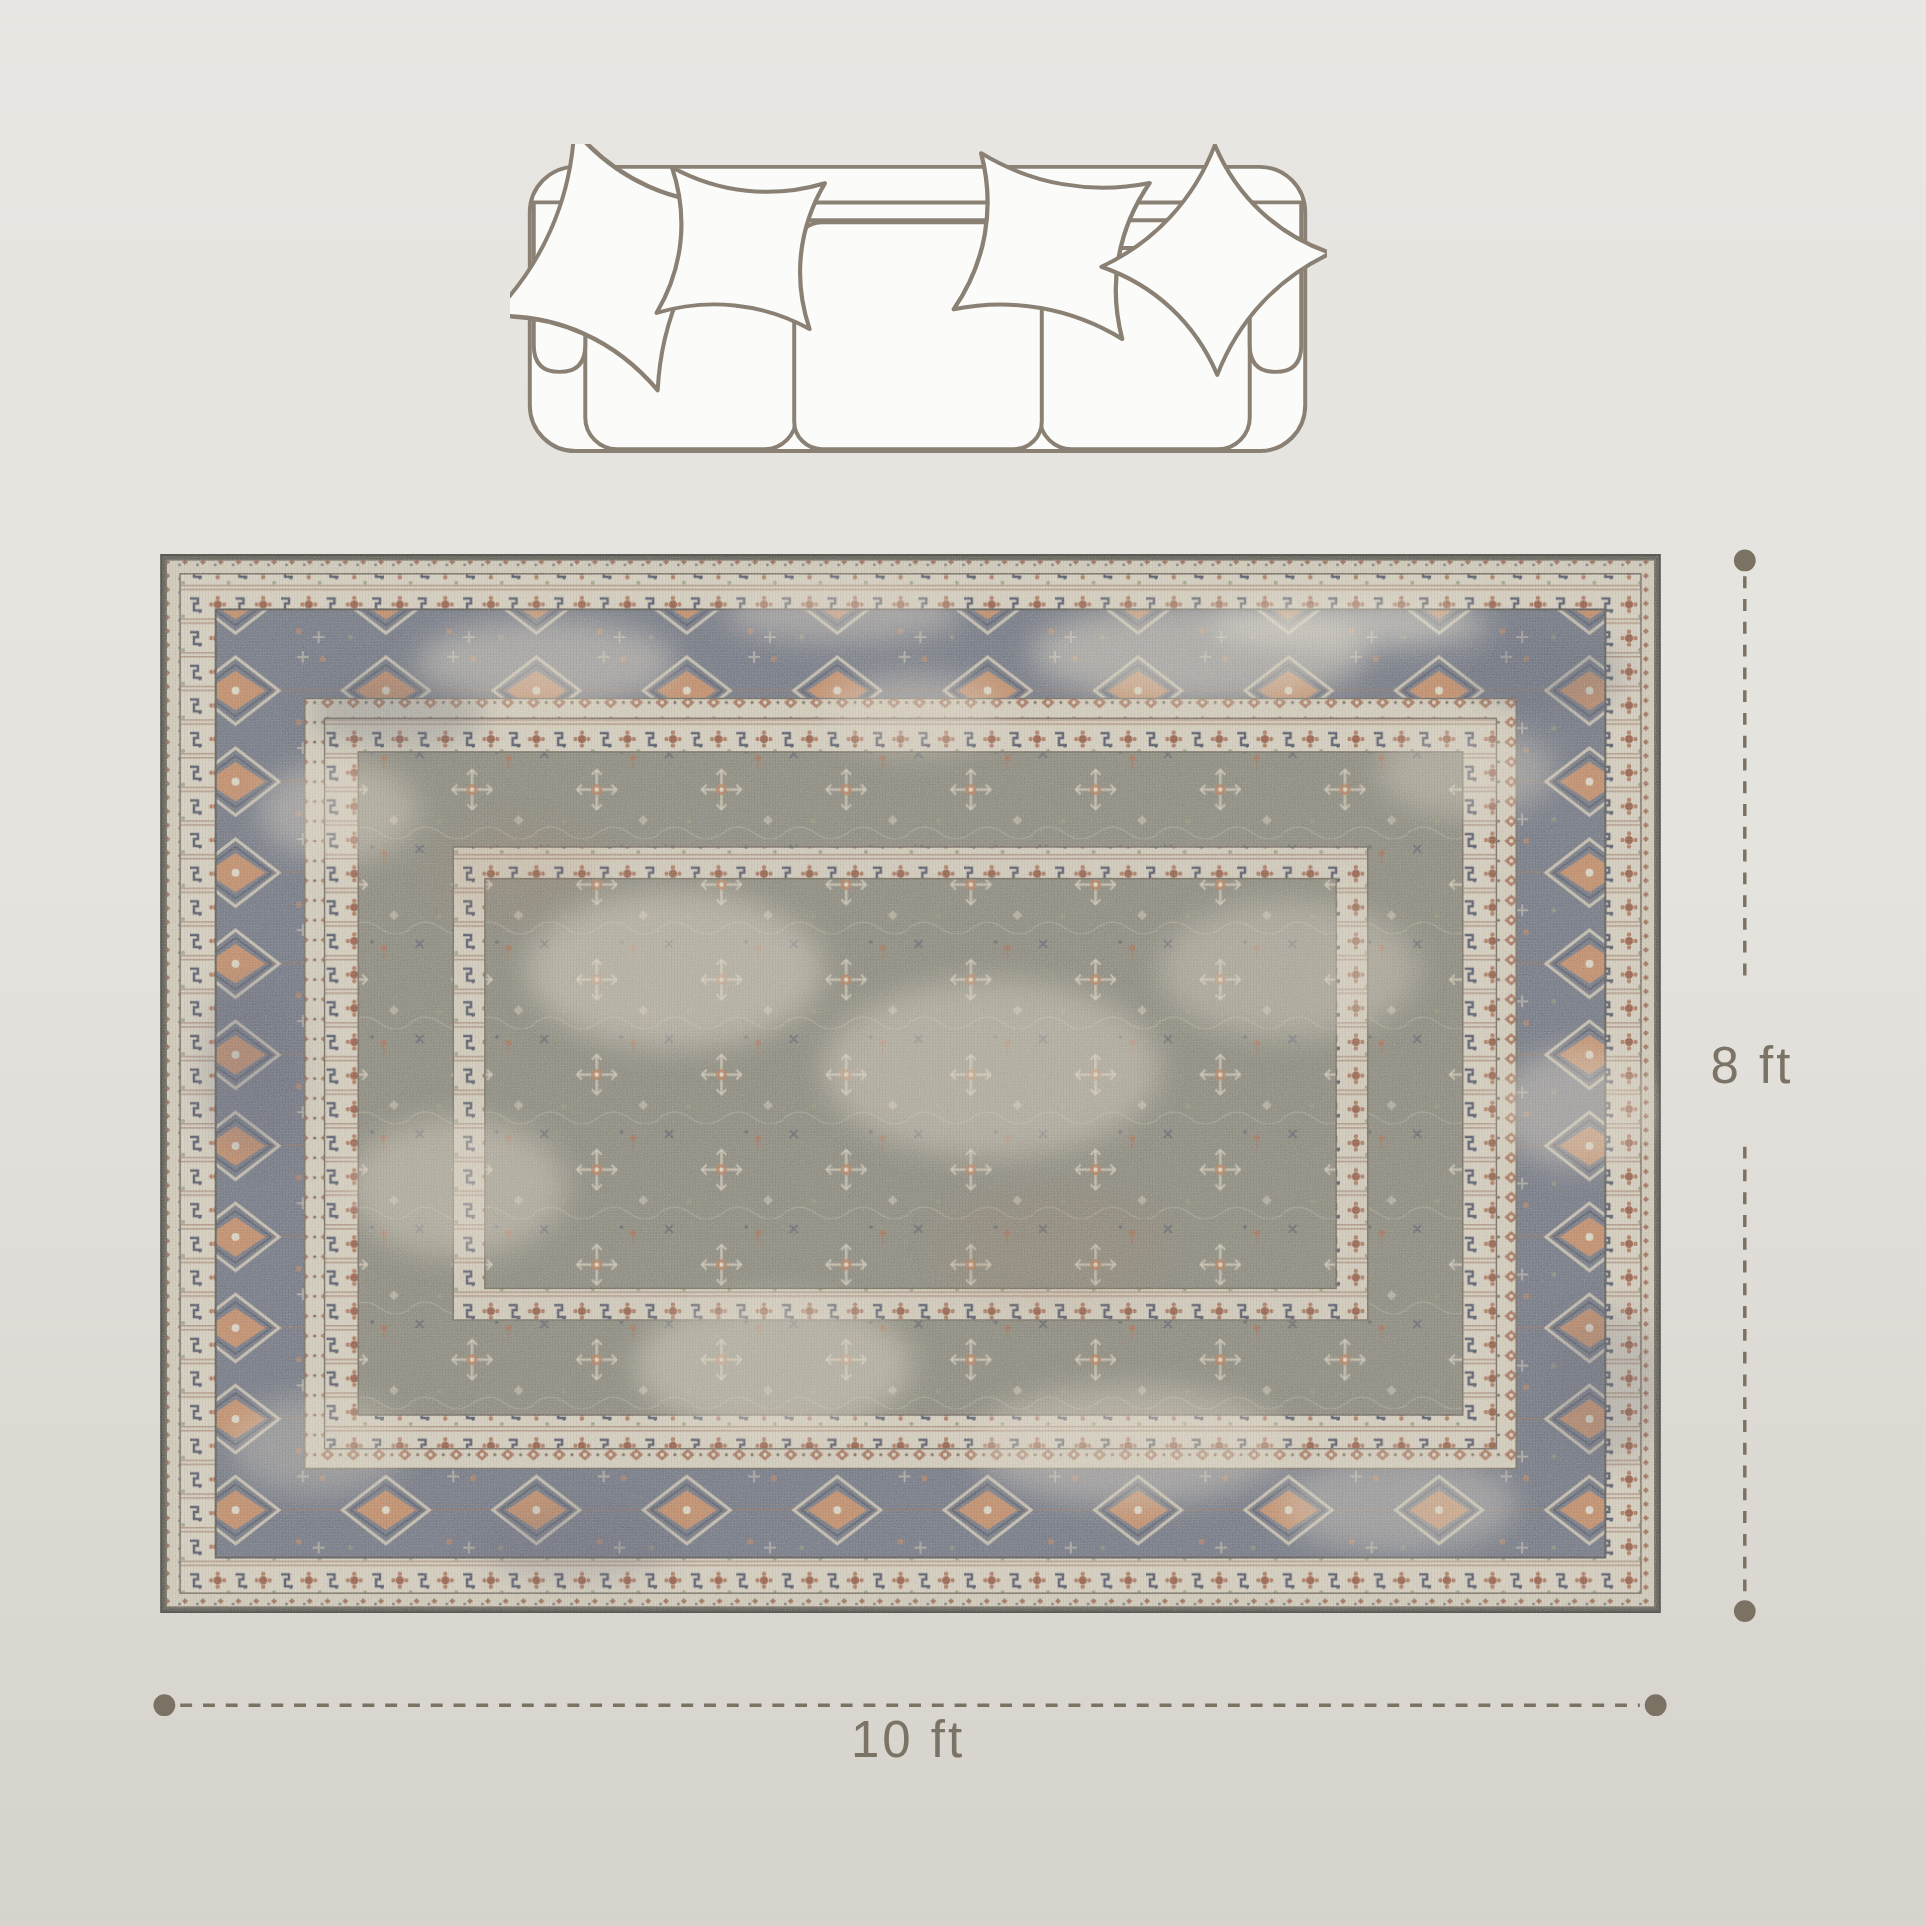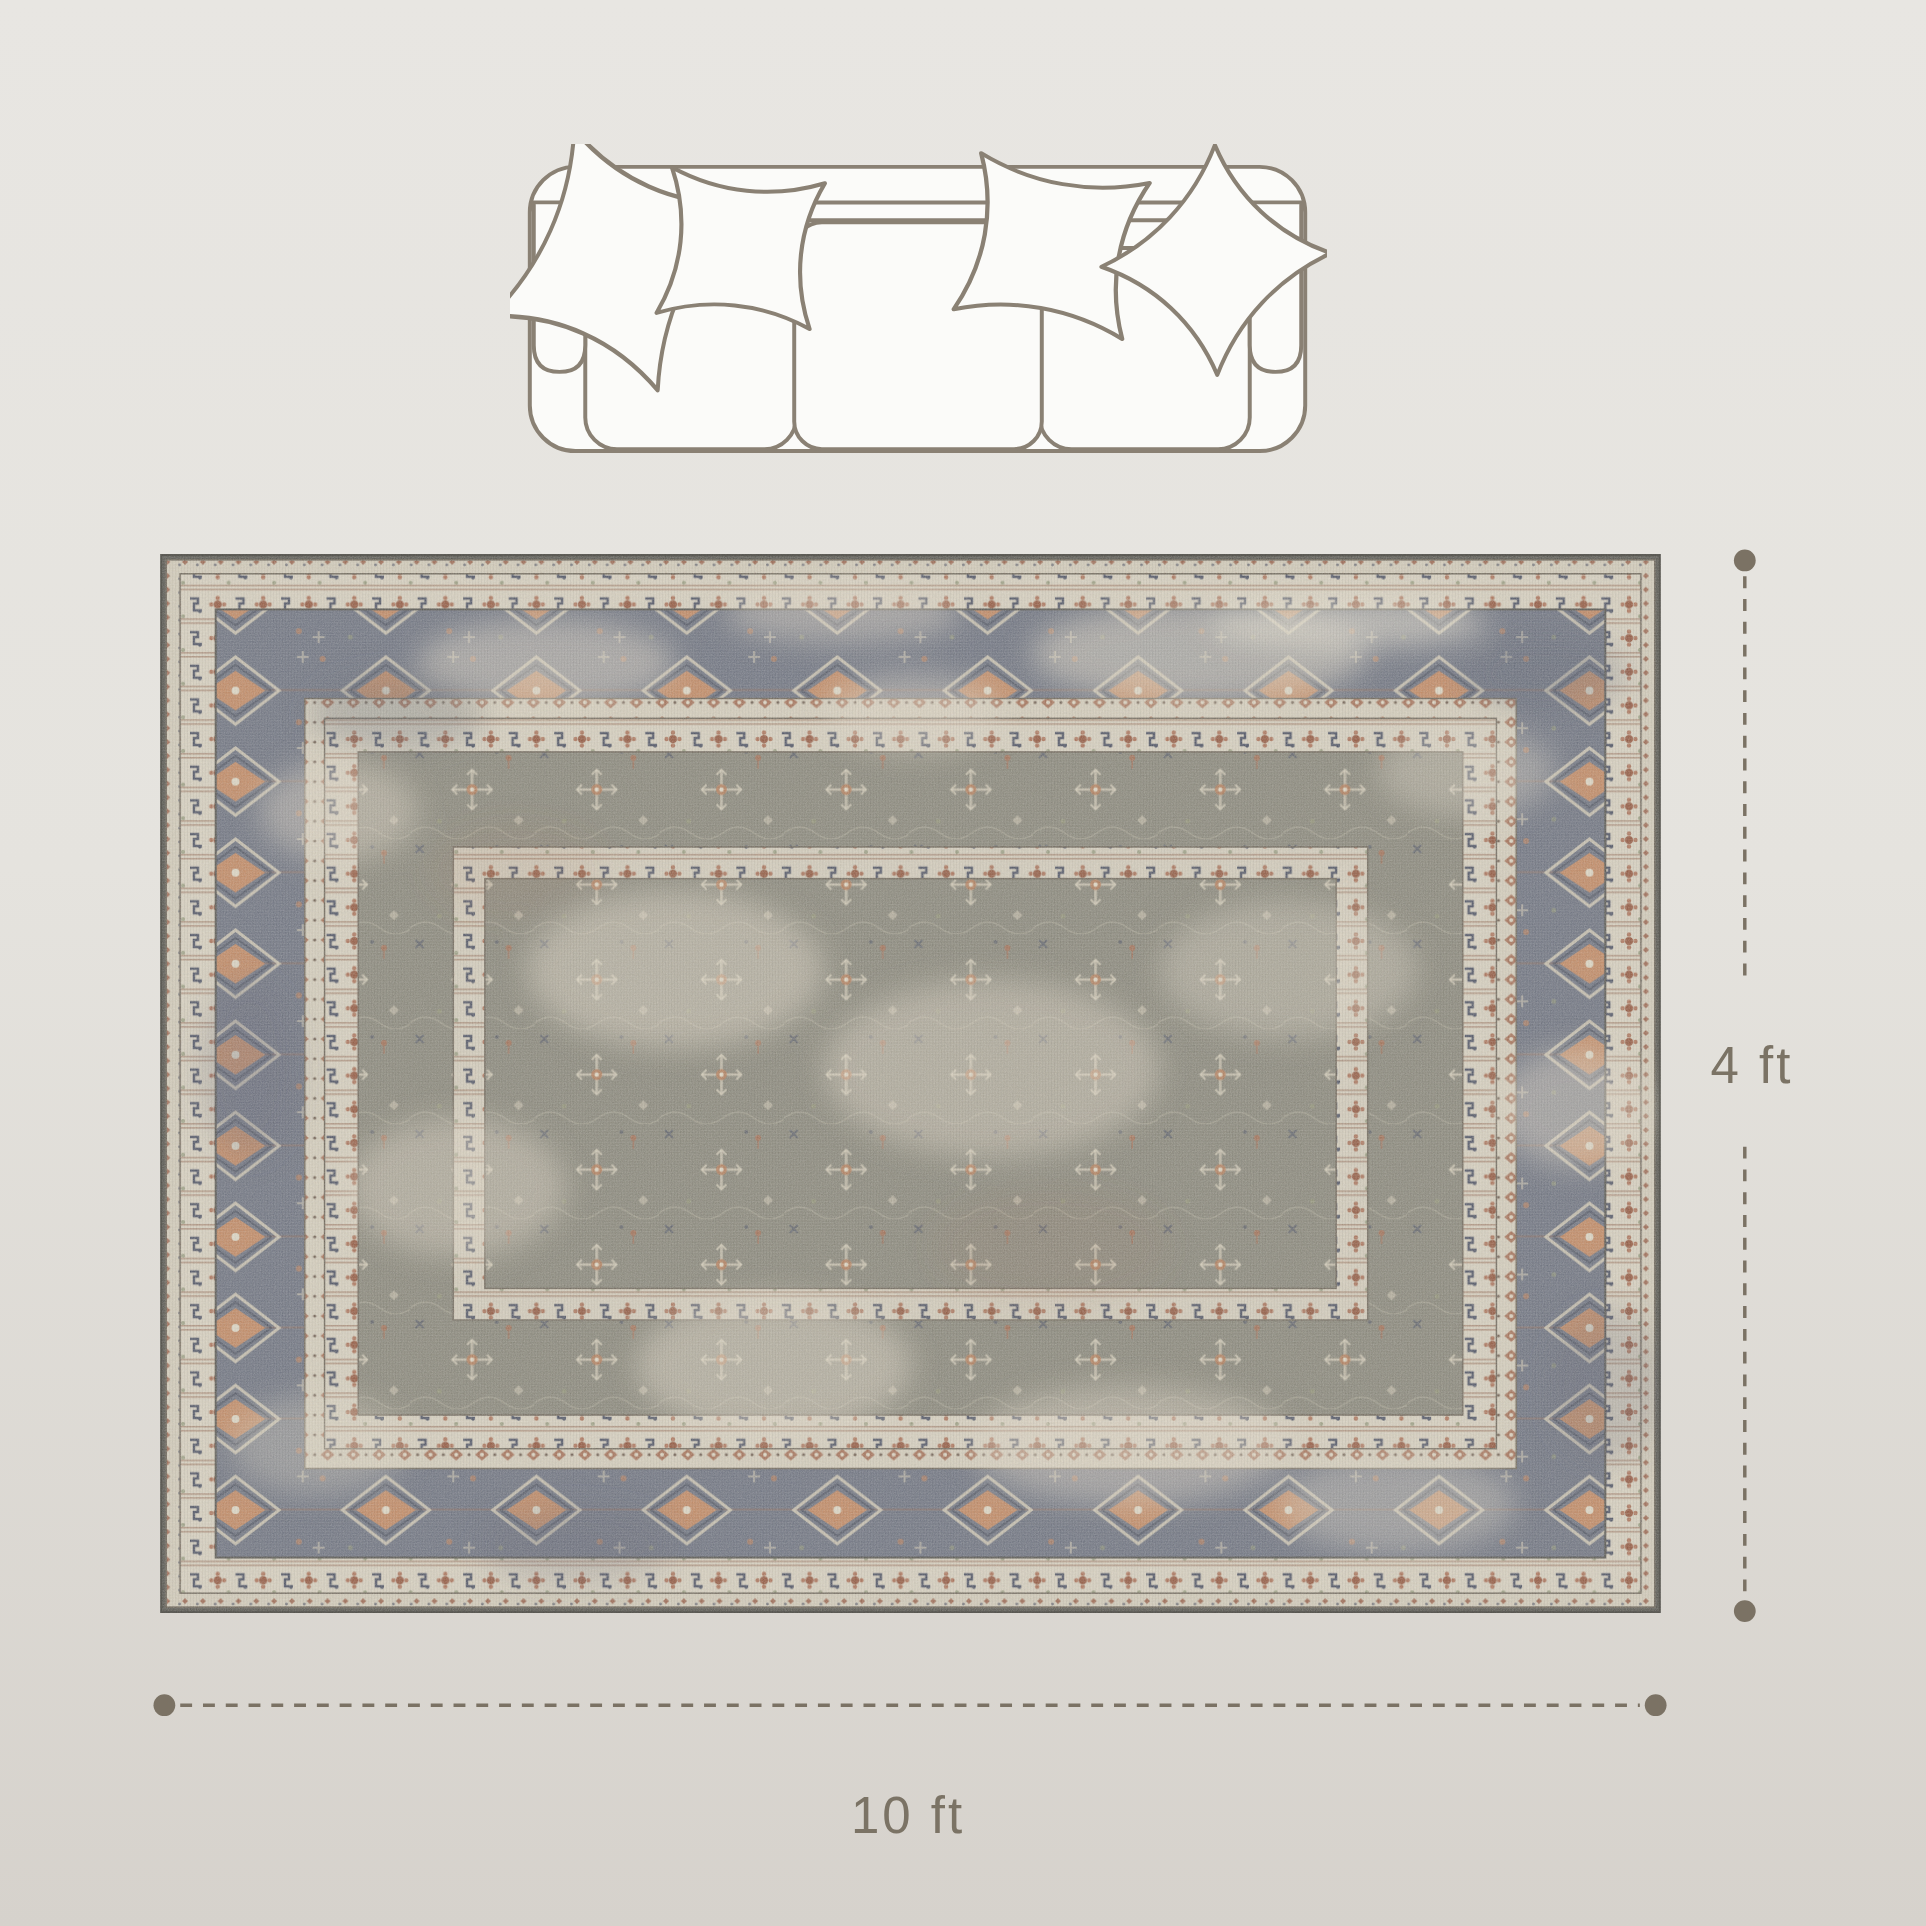--- a/index.html
+++ b/index.html
@@ -186,17 +186,17 @@
       </g>
 
       <g>
         <circle cx="166" cy="1722" r="11" stroke="none"></circle>
         <line x1="182" y1="1722" x2="1656" y2="1722" stroke-width="3.5" stroke-dasharray="12 11" fill="none"></line>
         <circle cx="1672" cy="1722" r="11" stroke="none"></circle>
       </g>
     </g>
   </svg>
 
-  <div class="dim-label" style="left:1752px;top:1036px;">4 ft</div>
-  <div class="dim-label" style="left:908px;top:1786px;">10 ft</div>
+  <div class="dim-label" style="left:1752px;top:1036px;">8 ft</div>
+  <div class="dim-label" style="left:908px;top:1710px;">10 ft</div>
 
 </div>
 
 
 </body></html>

